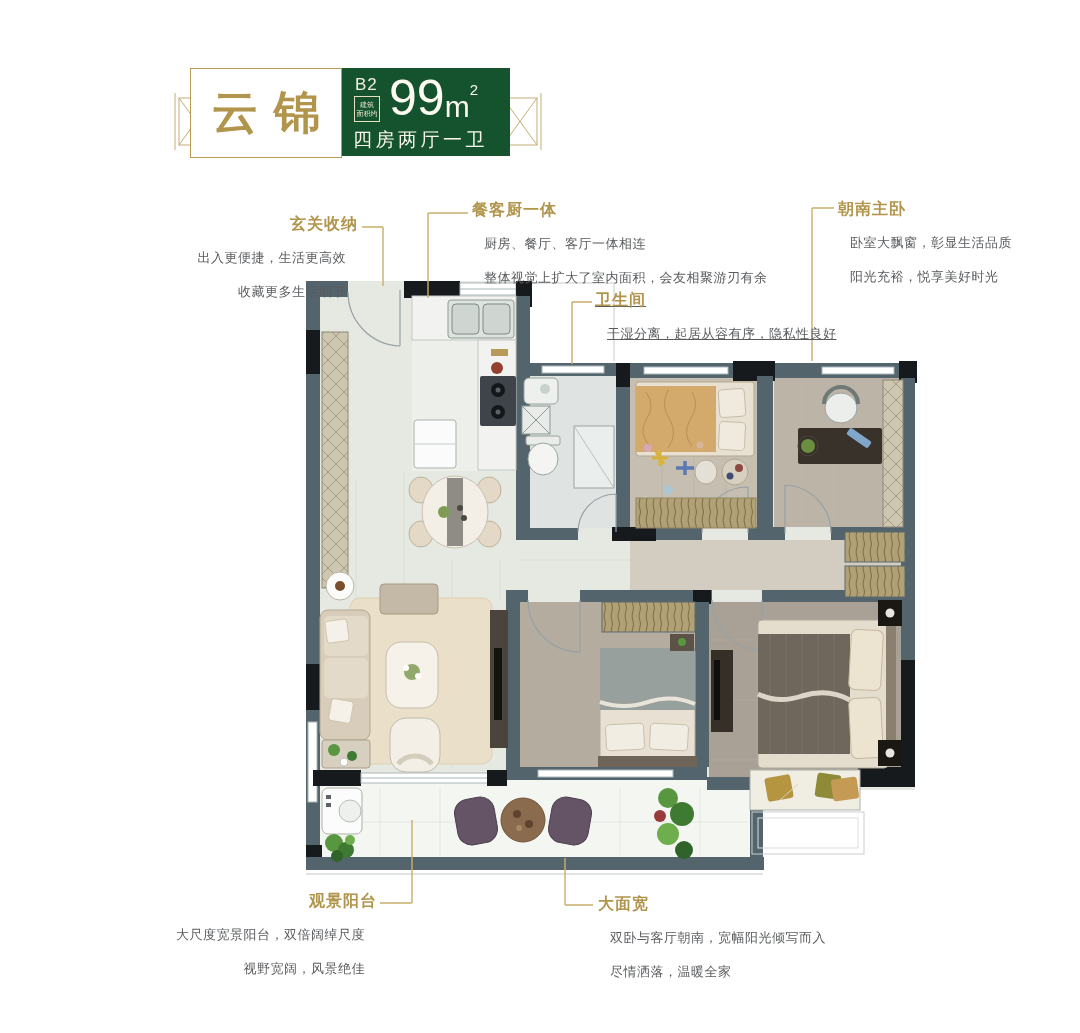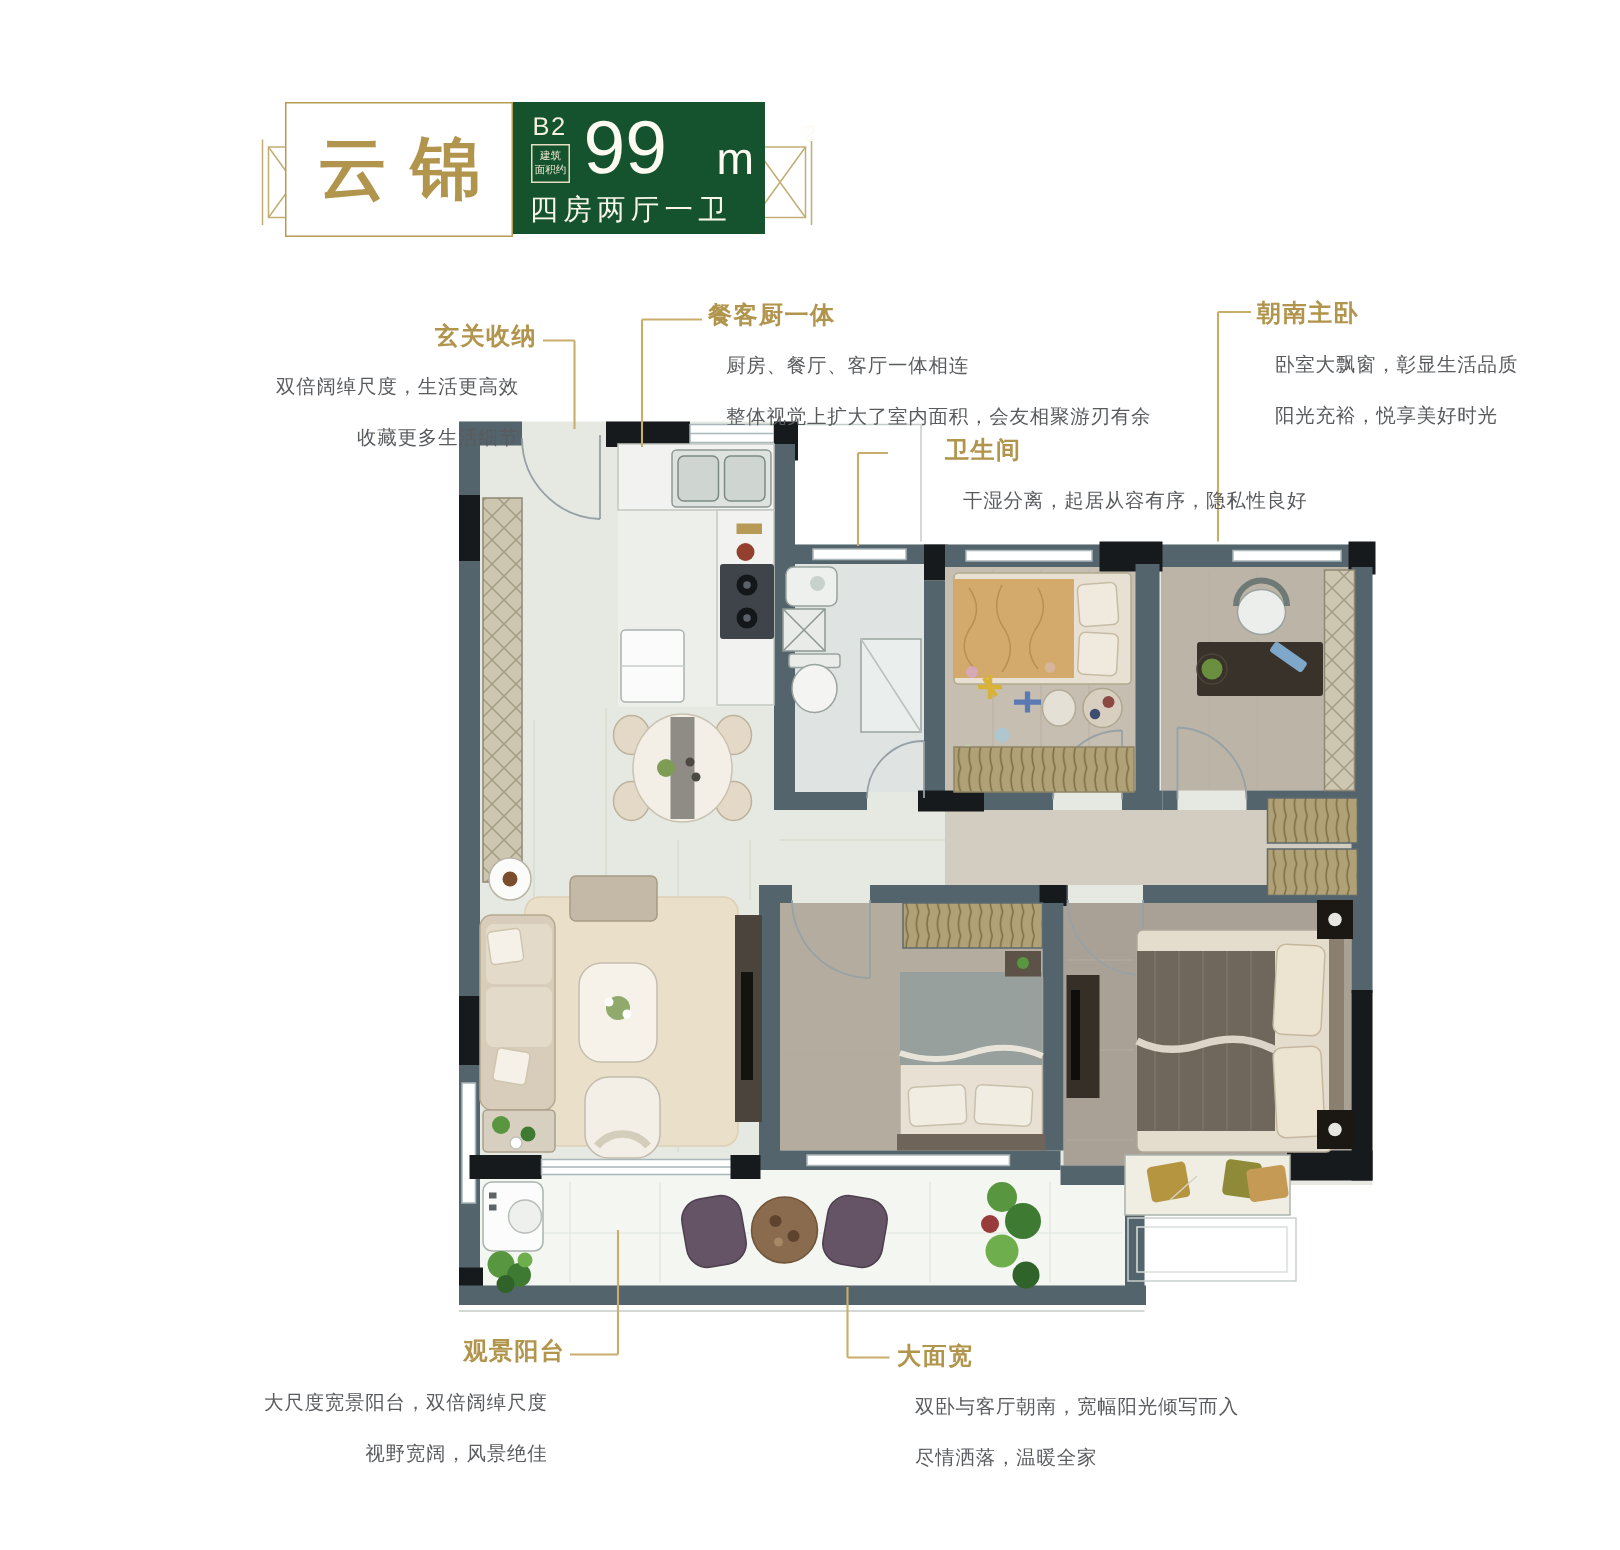--- a/index.html
+++ b/index.html
@@ -9,21 +9,21 @@
 
   
   .titleblock{position:absolute;left:190px;top:68px;display:flex;z-index:3;}
   .name-box{width:150px;height:88px;background:#ffffff;border:1px solid #b79b50;
             display:flex;align-items:center;justify-content:center;}
   .name-box span{font-size:46px;font-weight:bold;color:#b2954c;letter-spacing:16px;margin-right:-16px;}
   .gold-box{width:168px;height:88px;background:#14532d;position:relative;color:#fcfaf1;}
   .unit-label{position:absolute;left:13px;top:7px;font-size:17px;letter-spacing:1px;color:#f5efdd;}
   .stamp{position:absolute;left:12px;top:28px;width:26px;height:26px;border:1px solid #e6ddc2;
          font-size:7px;line-height:9px;text-align:center;color:#efe8d2;padding-top:3px;box-sizing:border-box;}
-  .area-group{position:absolute;left:47px;top:2px;display:flex;align-items:flex-start;gap:33px;}
+  .area-group{position:absolute;left:47px;top:2px;display:flex;align-items:flex-start;}
   .area-val{font-size:50px;font-weight:500;line-height:56px;}
   .area-unit{font-size:30px;font-weight:500;line-height:30px;margin-top:22px;}
   .area-sup{font-size:15px;line-height:15px;margin-top:12px;}
   .layout-text{position:absolute;left:11px;top:59px;font-size:19px;letter-spacing:3.5px;color:#faf6ea;white-space:nowrap;}
 
   
   .ann{position:absolute;color:#595b5e;z-index:3;}
   .ann h4{margin:0 0 7px 0;font-size:16px;font-weight:bold;color:#b2954c;letter-spacing:1px;}
   .ann p{margin:12px;font-size:13px;line-height:22px;white-space:nowrap;letter-spacing:0.5px;}
   .ann.right{text-align:right;}
@@ -396,37 +396,37 @@
         <span class="area-val">99</span>
         <span class="area-unit">m</span>
         <span class="area-sup">2</span>
       </div>
       <div class="layout-text">四房两厅一卫</div>
     </div>
   </div>
 
   <div class="ann right" style="left:110px;top:214px;width:248px;">
     <h4>玄关收纳</h4>
-    <p>双倍阔绰尺度，生活更高效</p>
+    <p>出入更便捷，生活更高效</p>
     <p>收藏更多生活细节</p>
   </div>
 
   <div class="ann" style="left:472px;top:200px;">
     <h4>餐客厨一体</h4>
     <p>厨房、餐厅、客厅一体相连</p>
     <p>整体视觉上扩大了室内面积，会友相聚游刃有余</p>
   </div>
 
   <div class="ann" style="left:838px;top:199px;">
     <h4>朝南主卧</h4>
     <p>卧室大飘窗，彰显生活品质</p>
     <p>阳光充裕，悦享美好时光</p>
   </div>
 
-  <div class="ann" style="left:630px;top:290px;">
+  <div class="ann" style="left:595px;top:290px;text-decoration:underline;">
     <h4>卫生间</h4>
     <p>干湿分离，起居从容有序，隐私性良好</p>
   </div>
 
   <div class="ann right" style="left:97px;top:891px;width:280px;">
     <h4>观景阳台</h4>
     <p>大尺度宽景阳台，双倍阔绰尺度</p>
     <p>视野宽阔，风景绝佳</p>
   </div>
 

